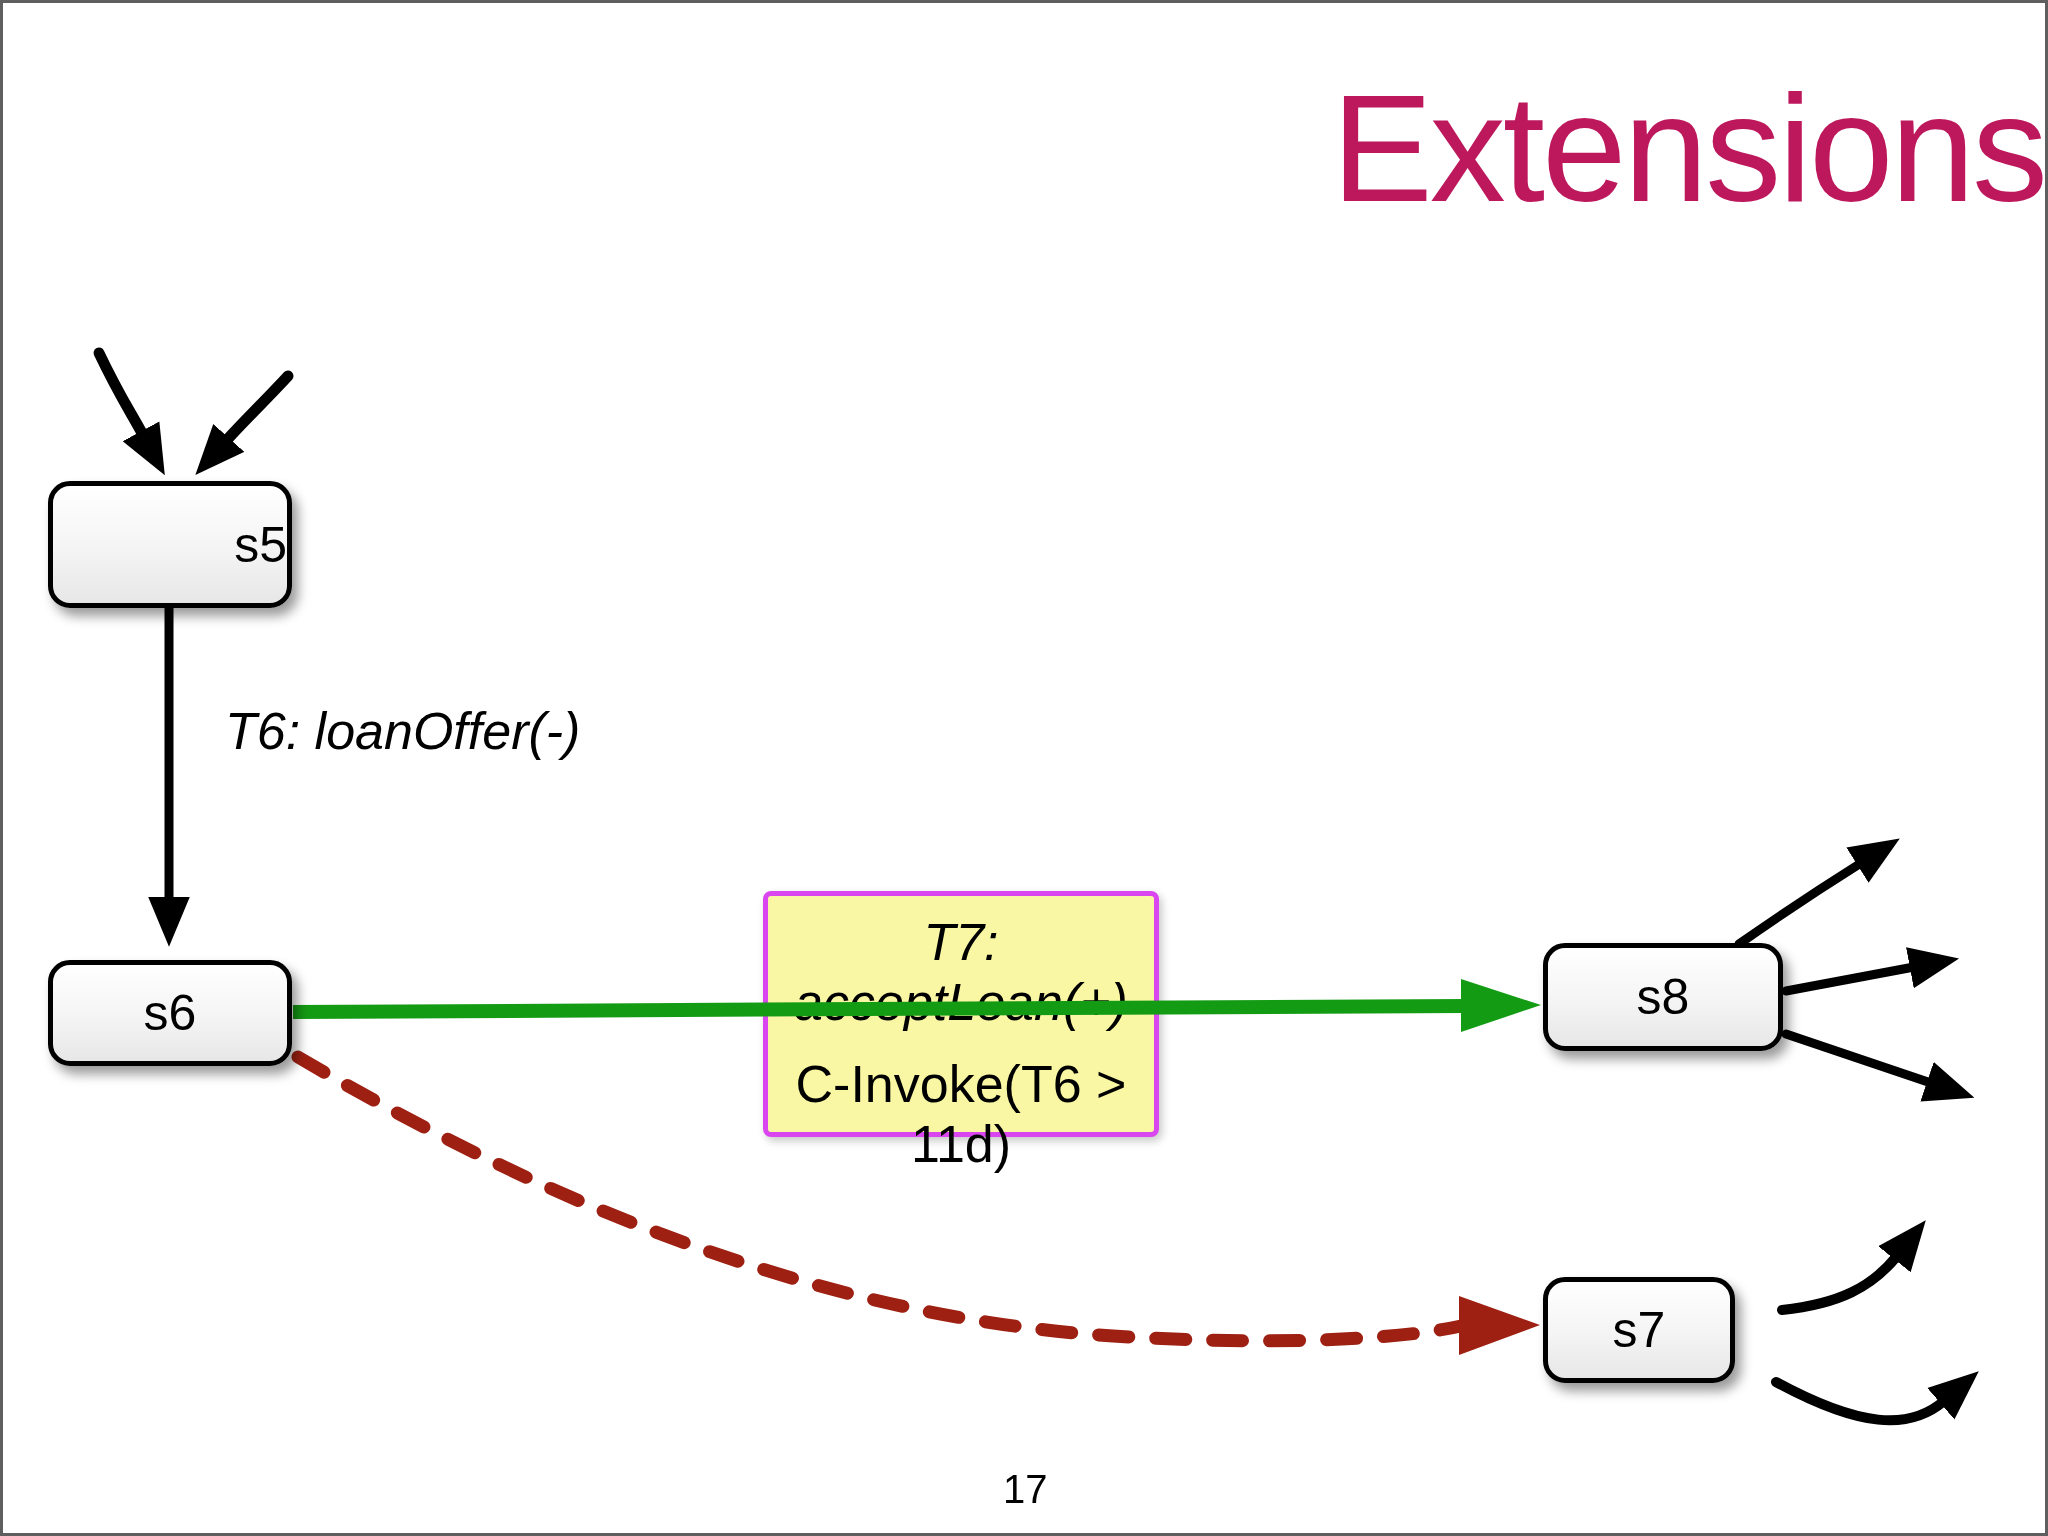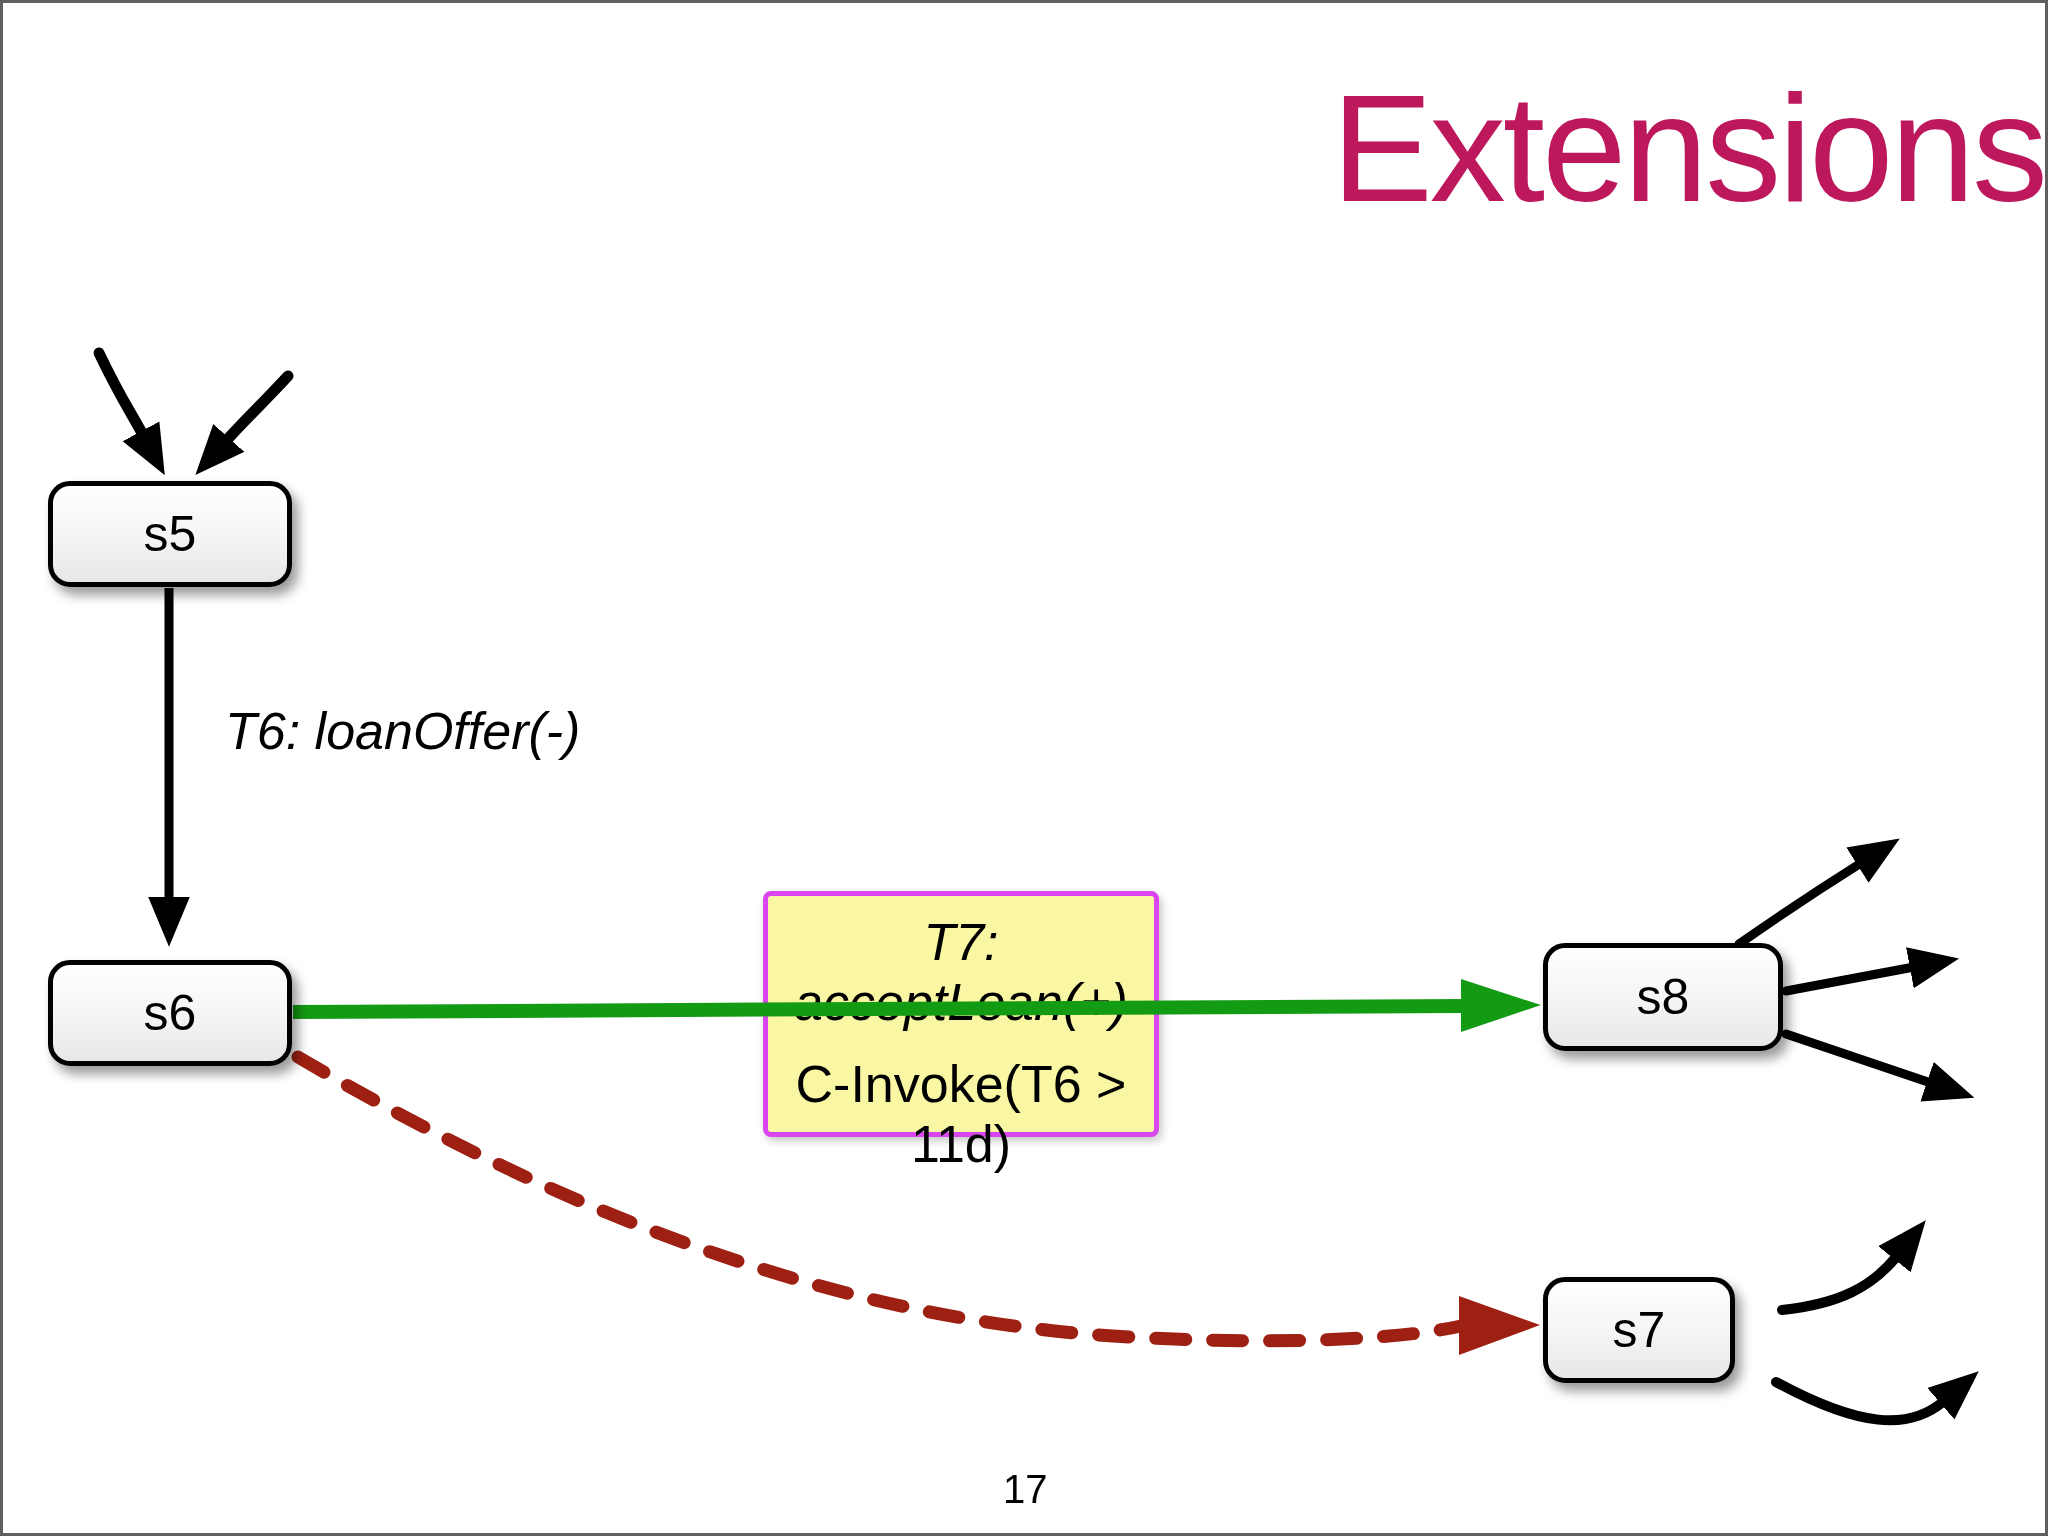--- a/index.html
+++ b/index.html
@@ -26,21 +26,21 @@
   .state{
     position:absolute;
     box-sizing:border-box;
     border:5px solid #000;
     border-radius:22px;
     background:linear-gradient(180deg,#ffffff 0%,#f4f4f4 55%,#e7e7e7 100%);
     box-shadow:6px 8px 12px rgba(0,0,0,0.40);
     display:flex;align-items:center;justify-content:center;
     font-size:50px;
   }
-  .state-s5{left:45px;top:478px;width:244px;height:106px;}
+  .state-s5{left:45px;top:478px;width:244px;height:127px;justify-content:flex-end;}
   .state-s6{left:45px;top:957px;width:244px;height:106px;}
   .state-s8{left:1540px;top:940px;width:240px;height:108px;justify-content:center;}
   .state-s7{left:1540px;top:1274px;width:192px;height:106px;}
   .callout{
     position:absolute;
     left:760px;top:888px;width:396px;height:246px;
     box-sizing:border-box;
     background:#f9f7a3;
     border:5px solid #d946ef;
     border-radius:8px;

